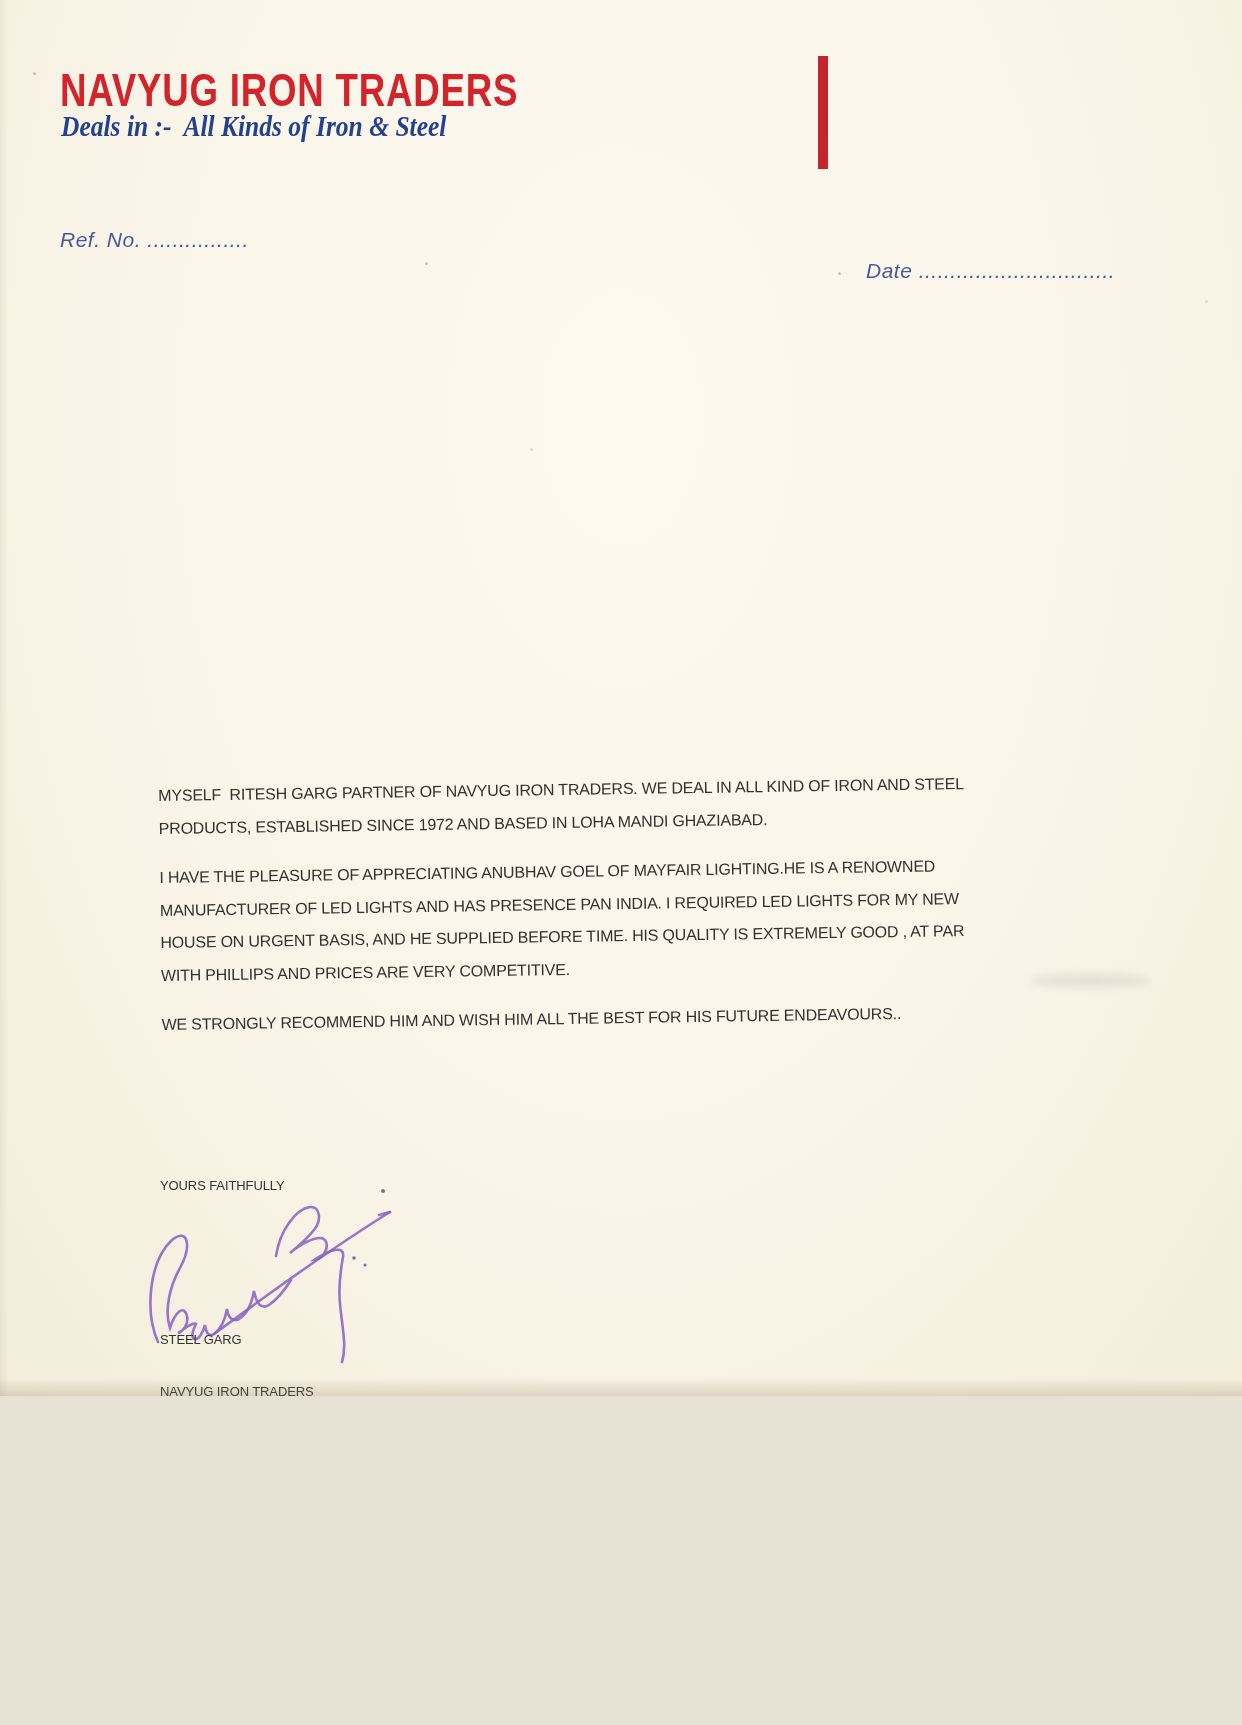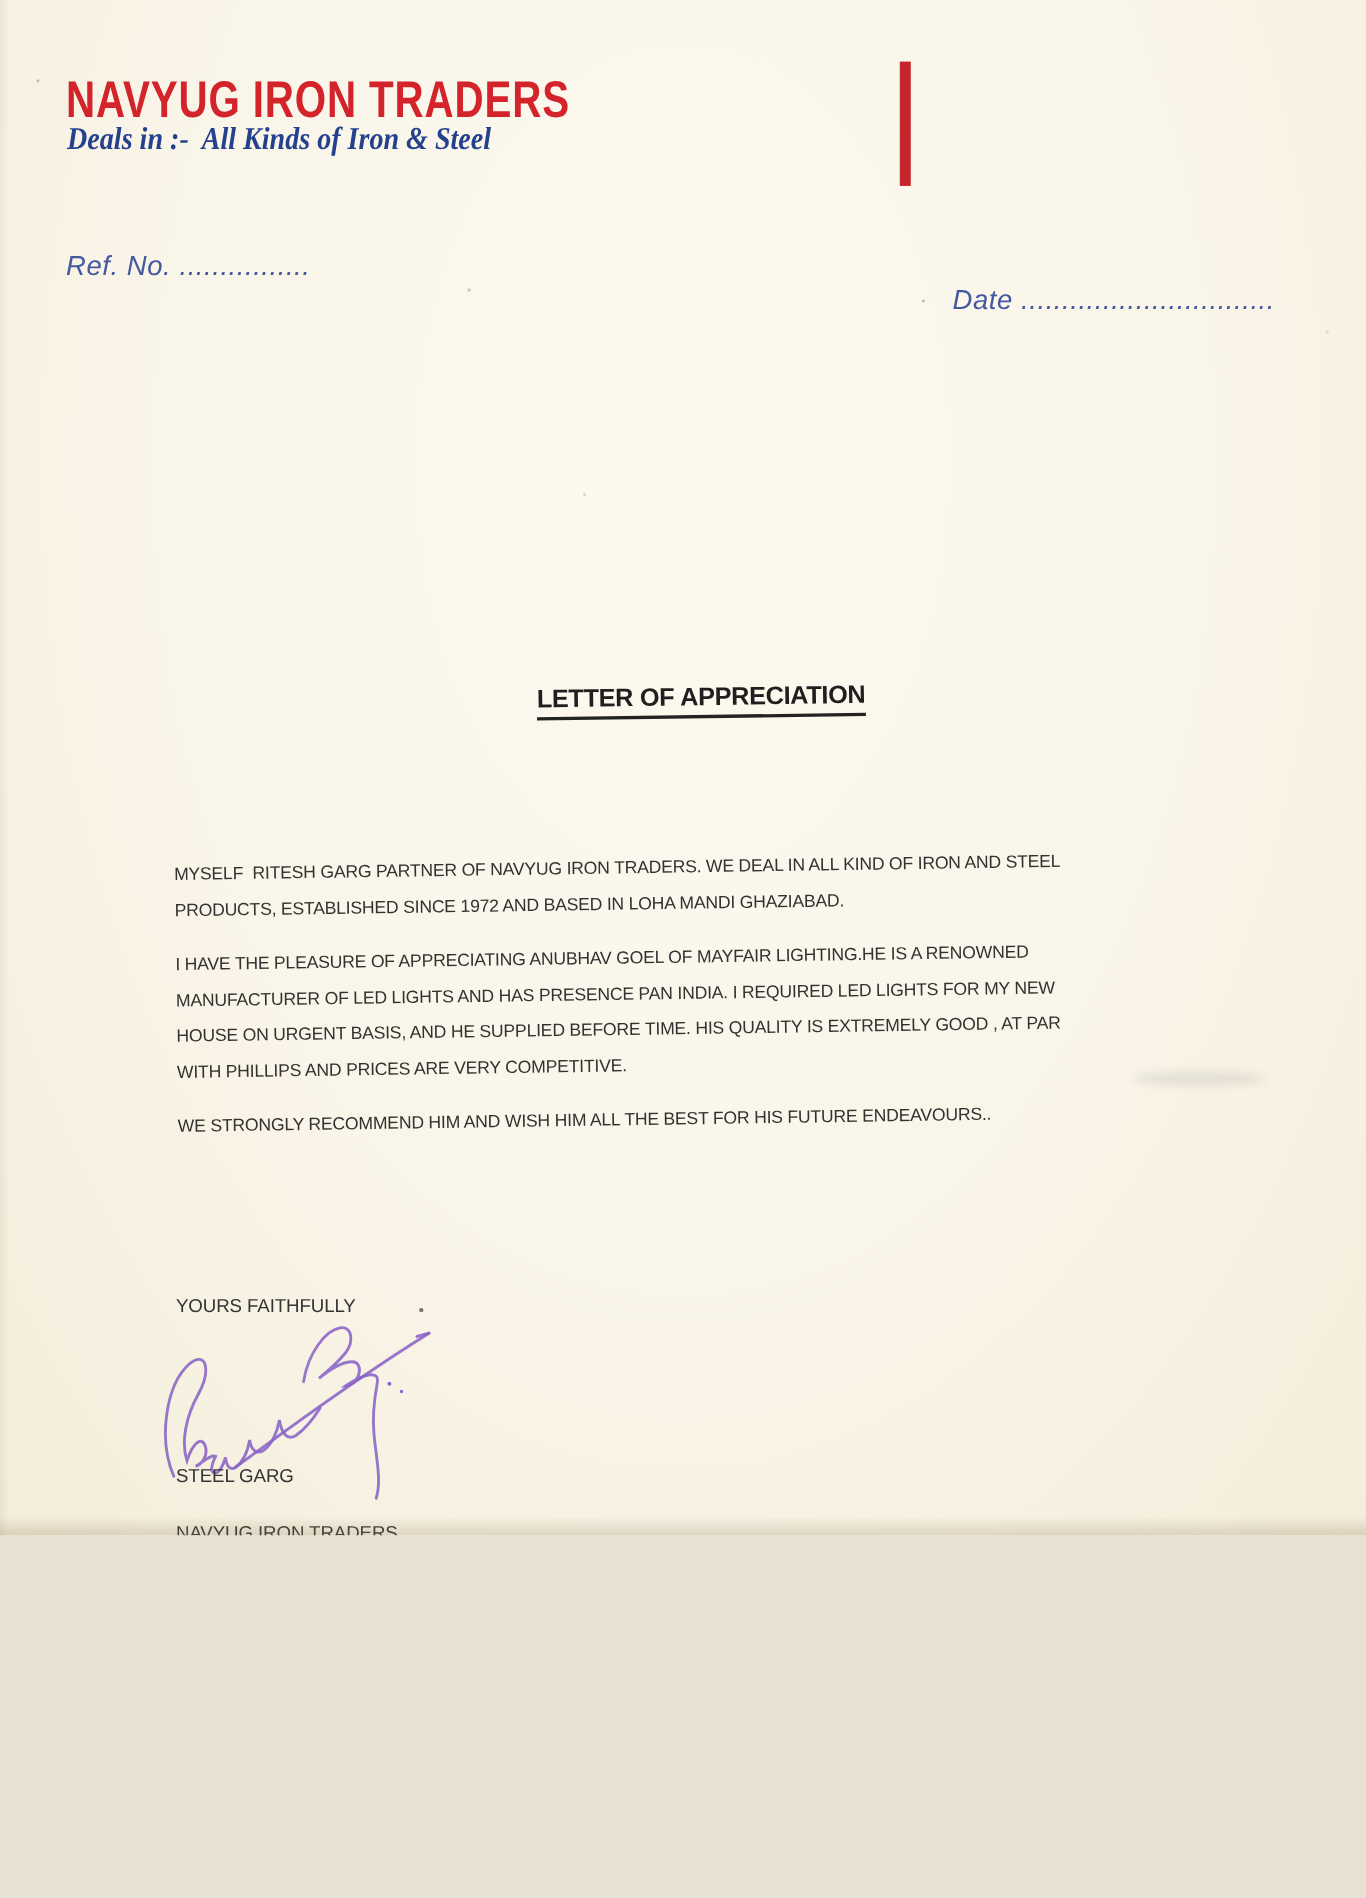--- a/index.html
+++ b/index.html
@@ -22,41 +22,41 @@
     transform:scaleX(0.88); transform-origin:0 0;
   }
   .addr-bar { position:absolute; left:818px; top:56px; width:10px; height:113px; background:#c4242c; }
   .addr {
     position:absolute; left:837px; top:52px;
     font-size:19px; line-height:22.5px; color:#2c4da0;
     white-space:pre-wrap; letter-spacing:0.2px;
   }
   
   .ref-no, .date-lbl {
-    position:absolute; font-style:italic; font-size:25px; color:#44599f; letter-spacing:0.5px;
+    position:absolute; font-style:italic; font-size:21px; color:#44599f; letter-spacing:0.5px;
   }
   .ref-no  { left:60px;  top:228px; }
   .date-lbl{ left:866px; top:223px;margin-top:36px; }
   
   .title-wrap { position:absolute; left:0; top:620px; width:100%; text-align:center; padding-left:32px; box-sizing:border-box; }
   .title {
     display:inline-block; font-size:23px; font-weight:bold; color:#1f1f1f;
     letter-spacing:-0.3px; border-bottom:3px solid #232323; padding-bottom:3px;
     transform:rotate(-0.8deg);
   }
   
   .body-block {
     position:absolute; left:158px; top:780px; width:950px;
     transform:rotate(-0.85deg); transform-origin:0 0;
     color:#333231; font-size:16px; line-height:32.5px; letter-spacing:-0.2px;
   }
   .body-block p { margin:0 0 17px 0; white-space:pre-wrap; }
   
   .closing, .sig-name, .sig-company, .sig-date {
-    position:absolute; left:160px; font-size:17px; color:#343434; letter-spacing:-0.1px;
+    position:absolute; left:160px; font-size:13px; color:#343434; letter-spacing:-0.1px;
   }
   .closing     { top:1178px; }
   .sig-name    { top:1332px; }
   .sig-company { top:1384px; }
   .sig-date    { top:1436px; }
   .sig-svg { position:absolute; left:128px; top:1192px; }
   .pen-dot { position:absolute; width:4px; height:4px; border-radius:50%; background:#4a4a52; opacity:.75; }
   
   .edge-bottom {
     position:absolute; left:0; right:0; bottom:0; height:18px;
@@ -77,23 +77,20 @@
 
 <div class="page">
 
   <div class="company-name">NAVYUG IRON TRADERS</div>
   <div class="tagline">Deals in :-  All Kinds of Iron &amp; Steel</div>
   <div class="addr-bar"></div>
 
   <div class="ref-no">Ref. No. ................</div>
   <div class="date-lbl">Date ...............................</div>
 
-  <div class="title-wrap">
-    <span class="title">LETTER OF APPRECIATION</span>
-  </div>
 
   <div class="body-block">
     <p>MYSELF  RITESH GARG PARTNER OF NAVYUG IRON TRADERS. WE DEAL IN ALL KIND OF IRON AND STEEL
 PRODUCTS, ESTABLISHED SINCE 1972 AND BASED IN LOHA MANDI GHAZIABAD.</p>
     <p>I HAVE THE PLEASURE OF APPRECIATING ANUBHAV GOEL OF MAYFAIR LIGHTING.HE IS A RENOWNED
 MANUFACTURER OF LED LIGHTS AND HAS PRESENCE PAN INDIA. I REQUIRED LED LIGHTS FOR MY NEW
 HOUSE ON URGENT BASIS, AND HE SUPPLIED BEFORE TIME. HIS QUALITY IS EXTREMELY GOOD , AT PAR
 WITH PHILLIPS AND PRICES ARE VERY COMPETITIVE.</p>
     <p>WE STRONGLY RECOMMEND HIM AND WISH HIM ALL THE BEST FOR HIS FUTURE ENDEAVOURS..</p>
   </div>

